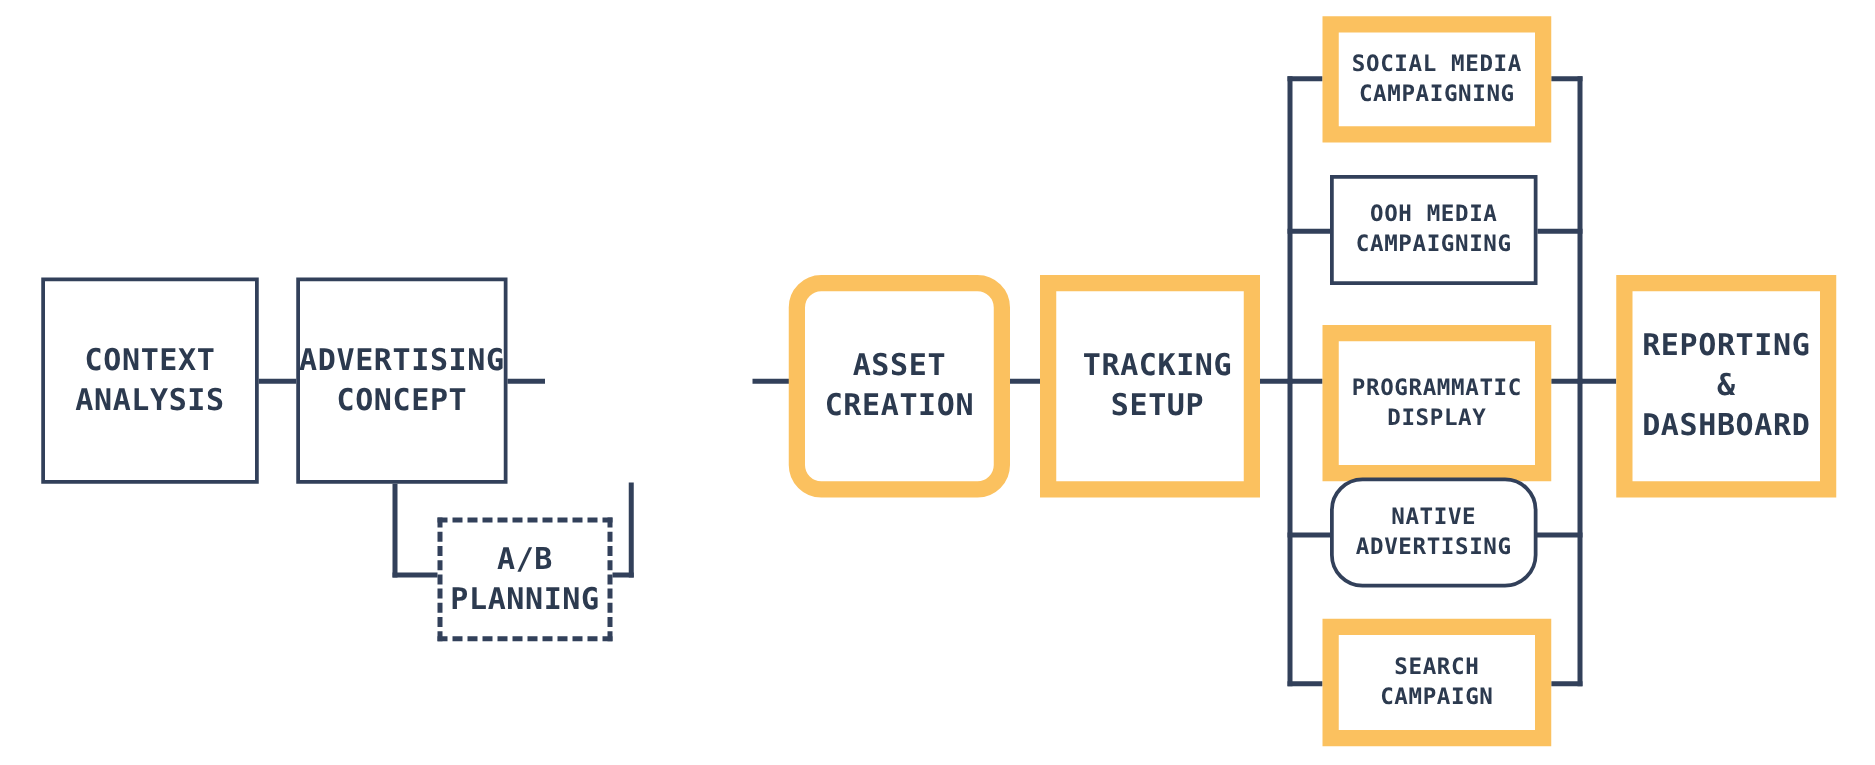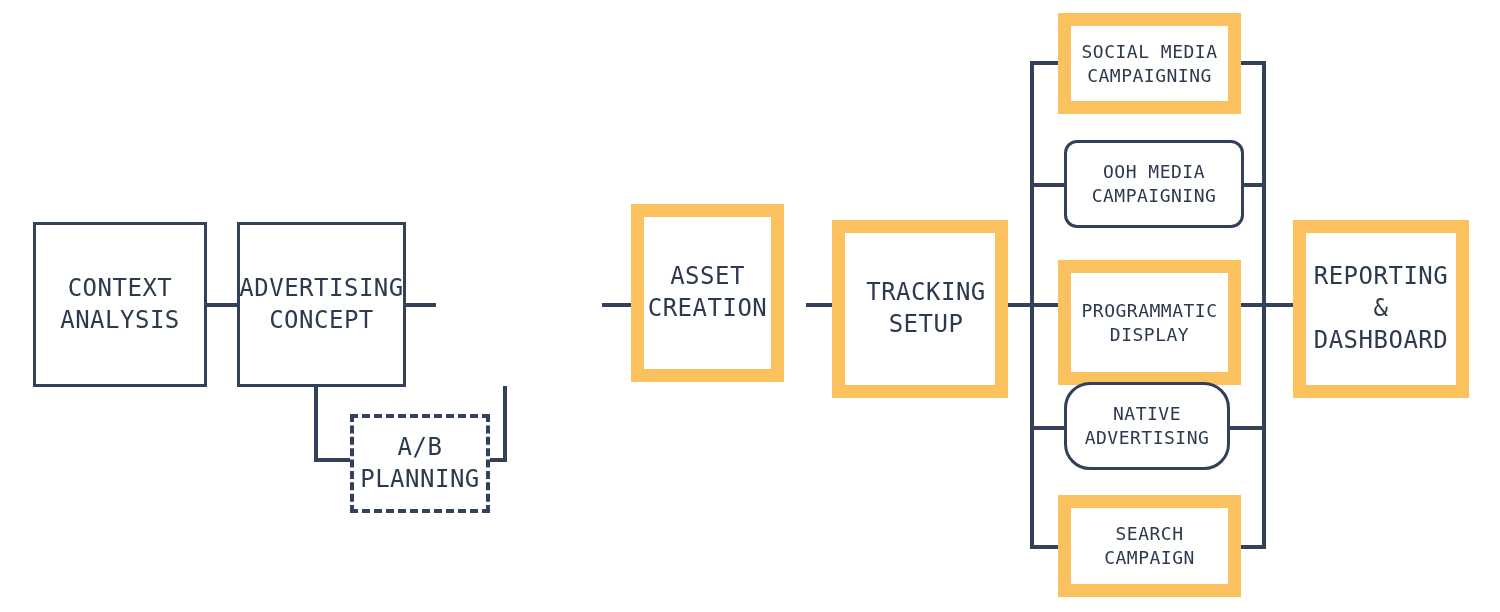--- a/index.html
+++ b/index.html
@@ -28,20 +28,21 @@
   .node {
     position: absolute;
     box-sizing: border-box;
     display: flex;
     align-items: center;
     justify-content: center;
     text-align: center;
     color: #2C3A4F;
     background: #ffffff;
     z-index: 5;
+    font-weight: bold;
   }
   .node .label {
     display: block;
     line-height: 1.32;
     letter-spacing: 0.5px;
     white-space: pre-line;
   }
 
   
   .node.plain {
@@ -108,36 +109,36 @@
     <span class="label fs-lg">ADVERTISING
 CONCEPT</span>
   </div>
 
 
   <div class="node dashed" style="left:350px; top:414px; width:140px; height:99px;">
     <span class="label fs-lg">A/B
 PLANNING</span>
   </div>
 
-  <div class="node highlight" style="left:631px; top:204px; width:153px; height:178px;">
+  <div class="node highlight" style="left:631px; top:220px; width:177px; height:178px;border-radius:26px;">
     <span class="label fs-lg">ASSET
 CREATION</span>
   </div>
 
   <div class="node highlight" style="left:832px; top:220px; width:176px; height:178px;padding-left:12px;">
     <span class="label fs-lg">TRACKING
 SETUP</span>
   </div>
 
   <div class="node highlight" style="left:1058px; top:13px; width:183px; height:101px;">
     <span class="label fs-sm">SOCIAL MEDIA
 CAMPAIGNING</span>
   </div>
 
-  <div class="node plain" style="left:1064px; top:140px; width:180px; height:88px;border-radius:13px;">
+  <div class="node plain" style="left:1064px; top:140px; width:166px; height:88px;">
     <span class="label fs-sm">OOH MEDIA
 CAMPAIGNING</span>
   </div>
 
   <div class="node highlight" style="left:1058px; top:260px; width:183px; height:125px;align-items:center;">
     <span class="label fs-sm">PROGRAMMATIC
 DISPLAY</span>
   </div>
 
   <div class="node plain" style="left:1064px; top:382px; width:166px; height:88px;border-radius:26px;">

